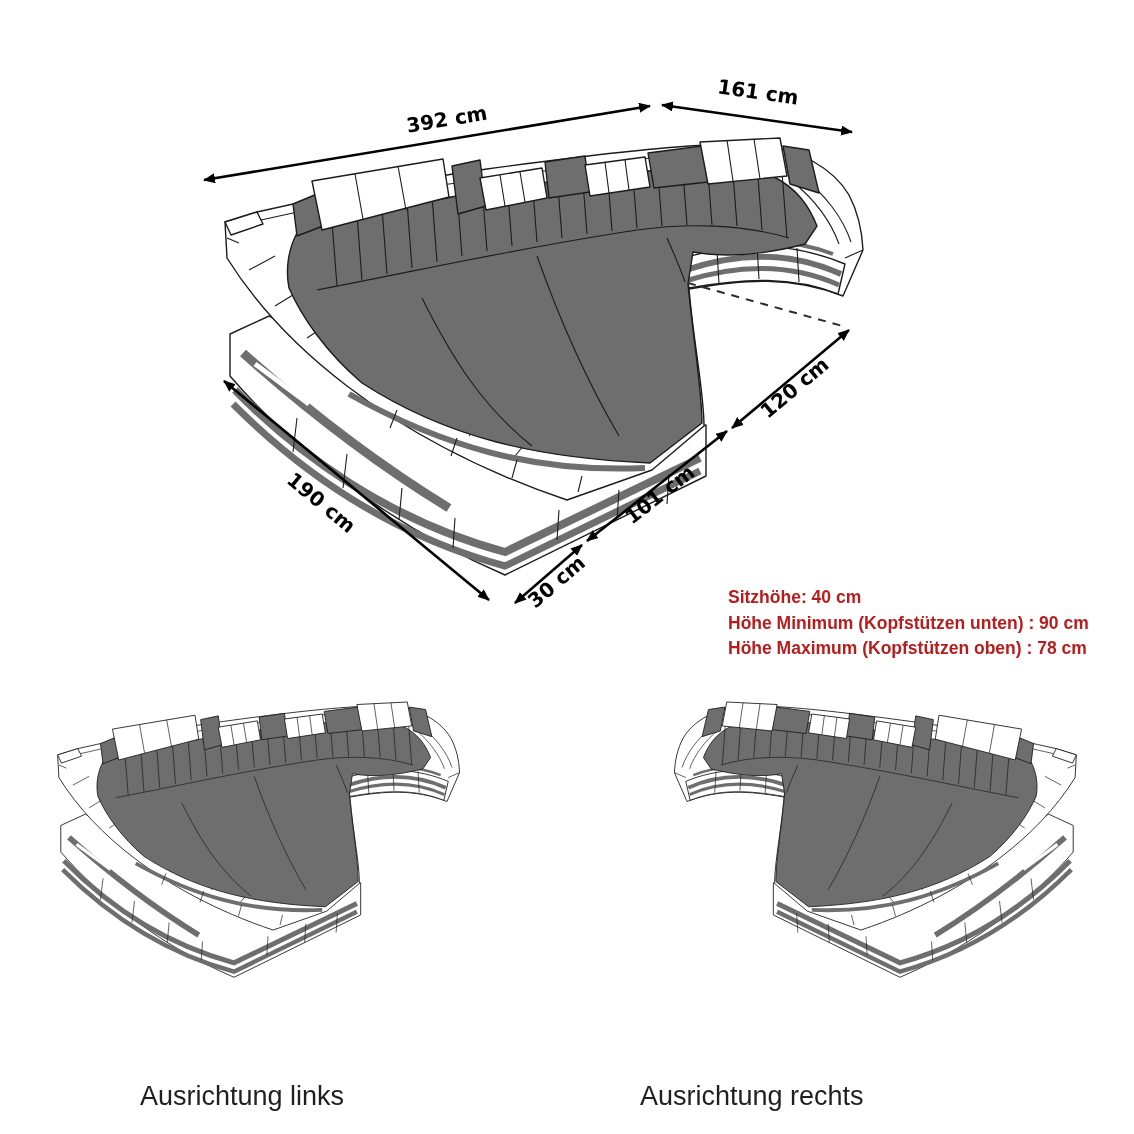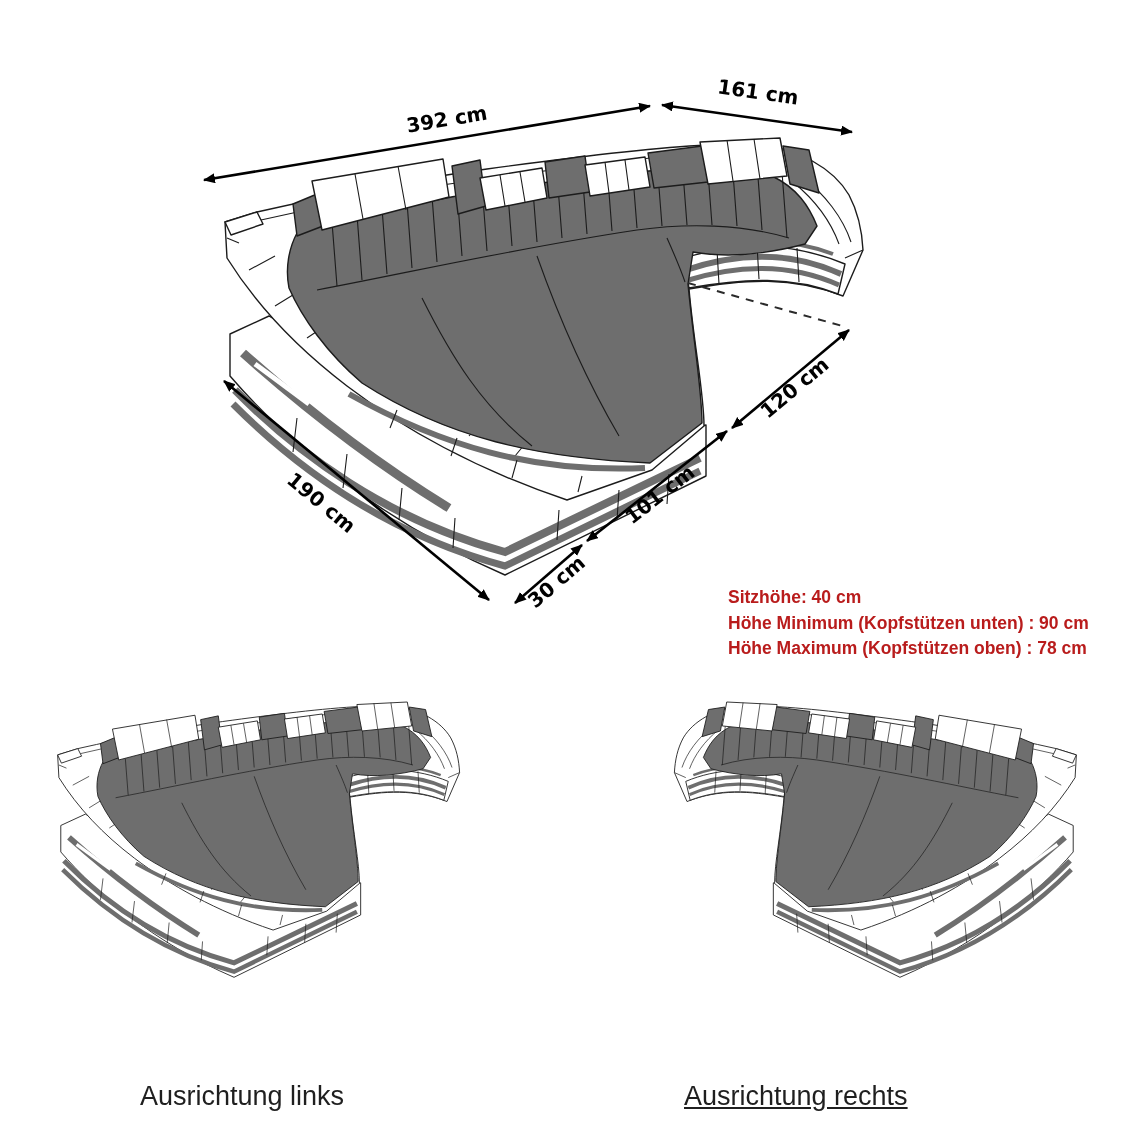--- a/index.html
+++ b/index.html
@@ -17,21 +17,21 @@
   
   .dimline{stroke:#000000;stroke-width:2.6;fill:none;}
   .dashline{stroke:#2a2a2a;stroke-width:2;fill:none;stroke-dasharray:8 7;}
   .dim{font:700 20px "DejaVu Sans", sans-serif;fill:#000000;text-anchor:middle;}
   
   .specs{position:absolute;left:728px;top:561px;color:#b91c1c;
          font:700 17.5px/25.6px "Liberation Sans", sans-serif;white-space:nowrap;margin-top:24px;}
   .variant-label{position:absolute;top:1066px;width:320px;
          color:#1f1f1f;font:400 27px "Liberation Sans", sans-serif;margin-top:15px;}
   .variant-label.left{left:140px;}
-  .variant-label.right{left:684px;text-decoration:underline;}
+  .variant-label.right{left:640px;}
 </style>
 </head>
 <body>
 
 <div class="page">
 
   <svg width="1134" height="1134" viewBox="0 0 1134 1134">
     <defs>
       <marker id="ah" markerWidth="14" markerHeight="12" refX="11" refY="5" orient="auto-start-reverse" markerUnits="userSpaceOnUse">
         <path d="M0,0 L12,5 L0,10 Z" fill="#000000"></path>

